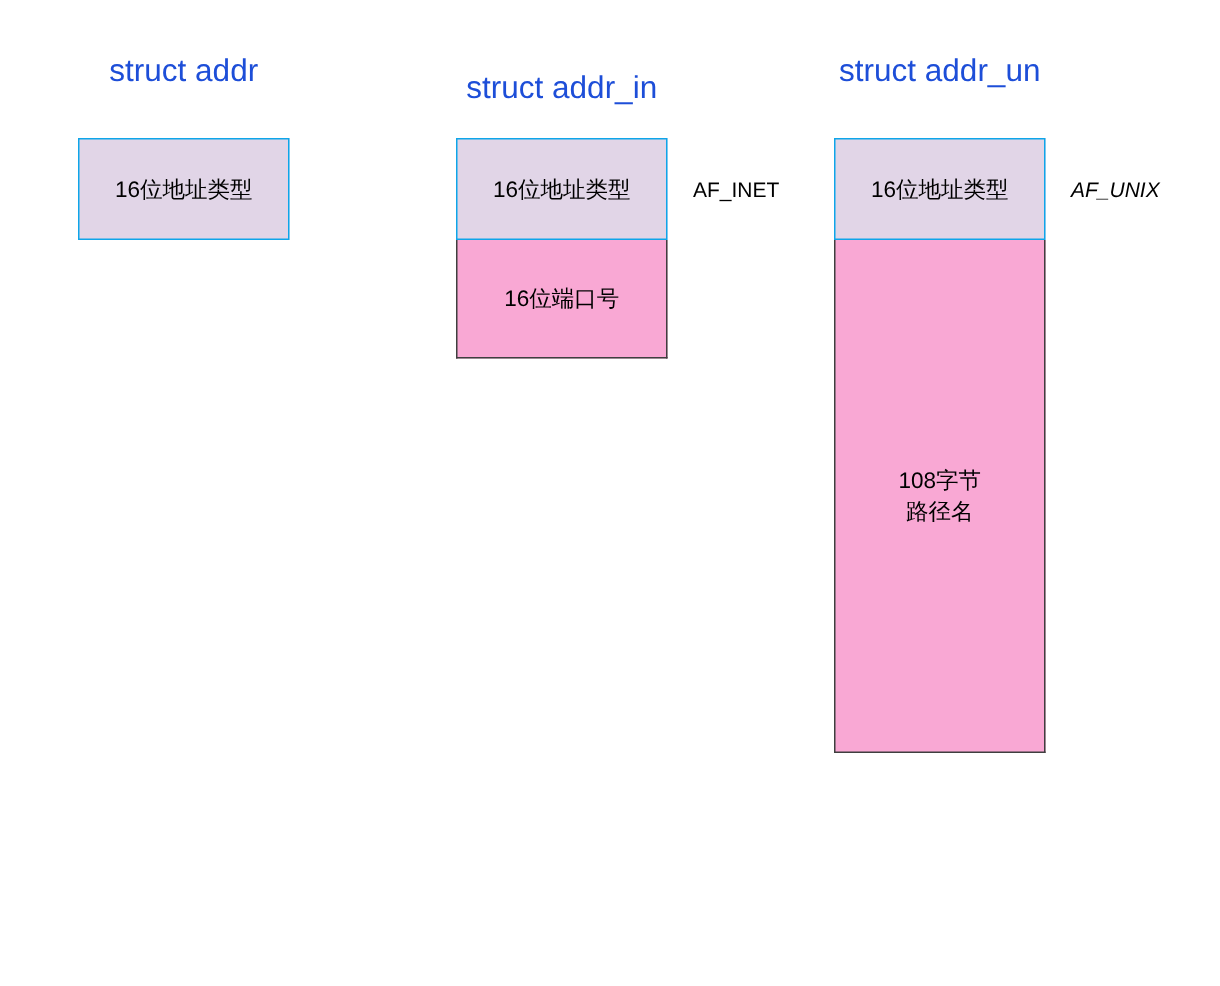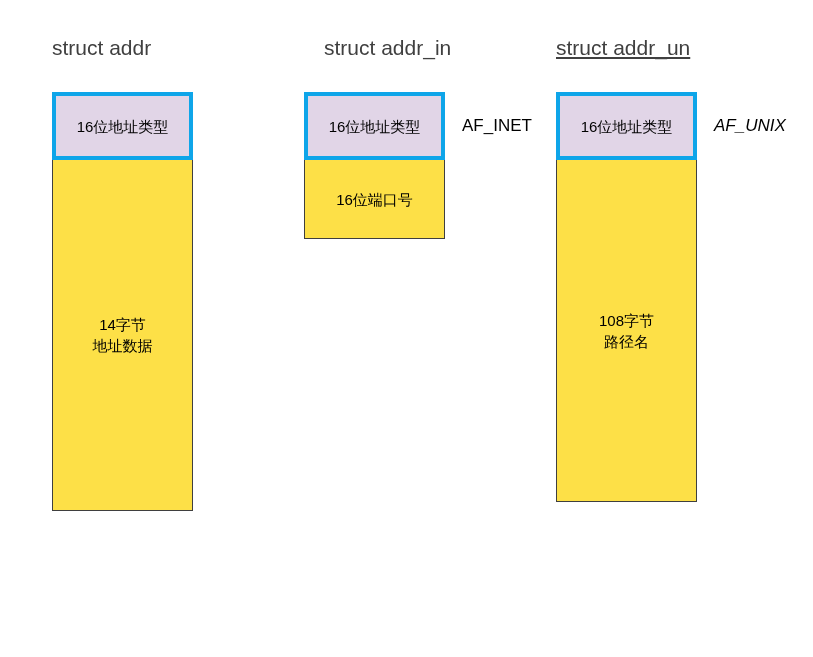--- a/index.html
+++ b/index.html
@@ -23,27 +23,27 @@
     top: 0;
     width: 813px;
     height: 657px;
   }
 
   
   .col-title {
     position: absolute;
     font-size: 21px;
     line-height: 24px;
-    color: #404040;
+    color: #1d4ed8;
     white-space: nowrap;
-    text-align: left;
+    text-align: center;
   }
   #title-0 { left: 52px;  top: 36px; width: 141px; }
-  #title-1 { left: 304px; top: 36px; width: 141px; margin-left: 20px; }
-  #title-2 { left: 556px; top: 36px; width: 141px; text-decoration: underline; }
+  #title-1 { left: 304px; top: 47px; width: 141px; }
+  #title-2 { left: 556px; top: 36px; width: 141px; }
 
   
   .struct-col {
     position: absolute;
     width: 141px;
     box-sizing: border-box;
   }
   #col-0 { left: 52px;  top: 92px; height: 419px; }
   #col-1 { left: 304px; top: 92px; height: 412px; }
   #col-2 { left: 556px; top: 92px; height: 546px; }
@@ -56,47 +56,47 @@
     justify-content: center;
     text-align: center;
     font-size: 15px;
     line-height: 21px;
     color: #000000;
     white-space: pre-line;
   }
 
   .field.header {
     background: #e1d5e7;
-    border: 4px solid #0ea5e9;
+    border: 1px solid #0ea5e9;
     height: 68px;
   }
 
   .field.body {
-    background: #fde047;
+    background: #f9a8d4;
     border: 1px solid #3f3f3f;
     border-top: none;
   }
 
   .field.body + .field.body {
     border-top: none;
   }
 
   
   #col-0 .f-0-1 { height: 351px; }
 
   #col-1 .f-1-1 { height: 79px; }
   #col-1 .f-1-2 { height: 189px; }
   #col-1 .f-1-3 { height: 76px; }
 
   #col-2 .f-2-1 { height: 342px; }
 
   
   .side-label {
     position: absolute;
-    font-size: 17px;
+    font-size: 14px;
     line-height: 20px;
     color: #000000;
     white-space: nowrap;
     text-align: right;
   }
   #sidelabel-1 { left: 462px; top: 116px; }
   #sidelabel-2 { left: 714px; top: 116px; font-style: italic; }
 </style>
 </head>
 <body>
@@ -104,22 +104,20 @@
 <div class="canvas">
 
   <div class="col-title" id="title-0">struct addr</div>
 
   <div class="col-title" id="title-1">struct addr_in</div>
 
   <div class="col-title" id="title-2">struct addr_un</div>
 
   <div class="struct-col" id="col-0">
     <div class="field header f-0-0">16位地址类型</div>
-    <div class="field body f-0-1">14字节
-地址数据</div>
   </div>
 
   <div class="struct-col" id="col-1">
     <div class="field header f-1-0">16位地址类型</div>
     <div class="field body f-1-1">16位端口号</div>
   </div>
 
   <div class="struct-col" id="col-2">
     <div class="field header f-2-0">16位地址类型</div>
     <div class="field body f-2-1">108字节

